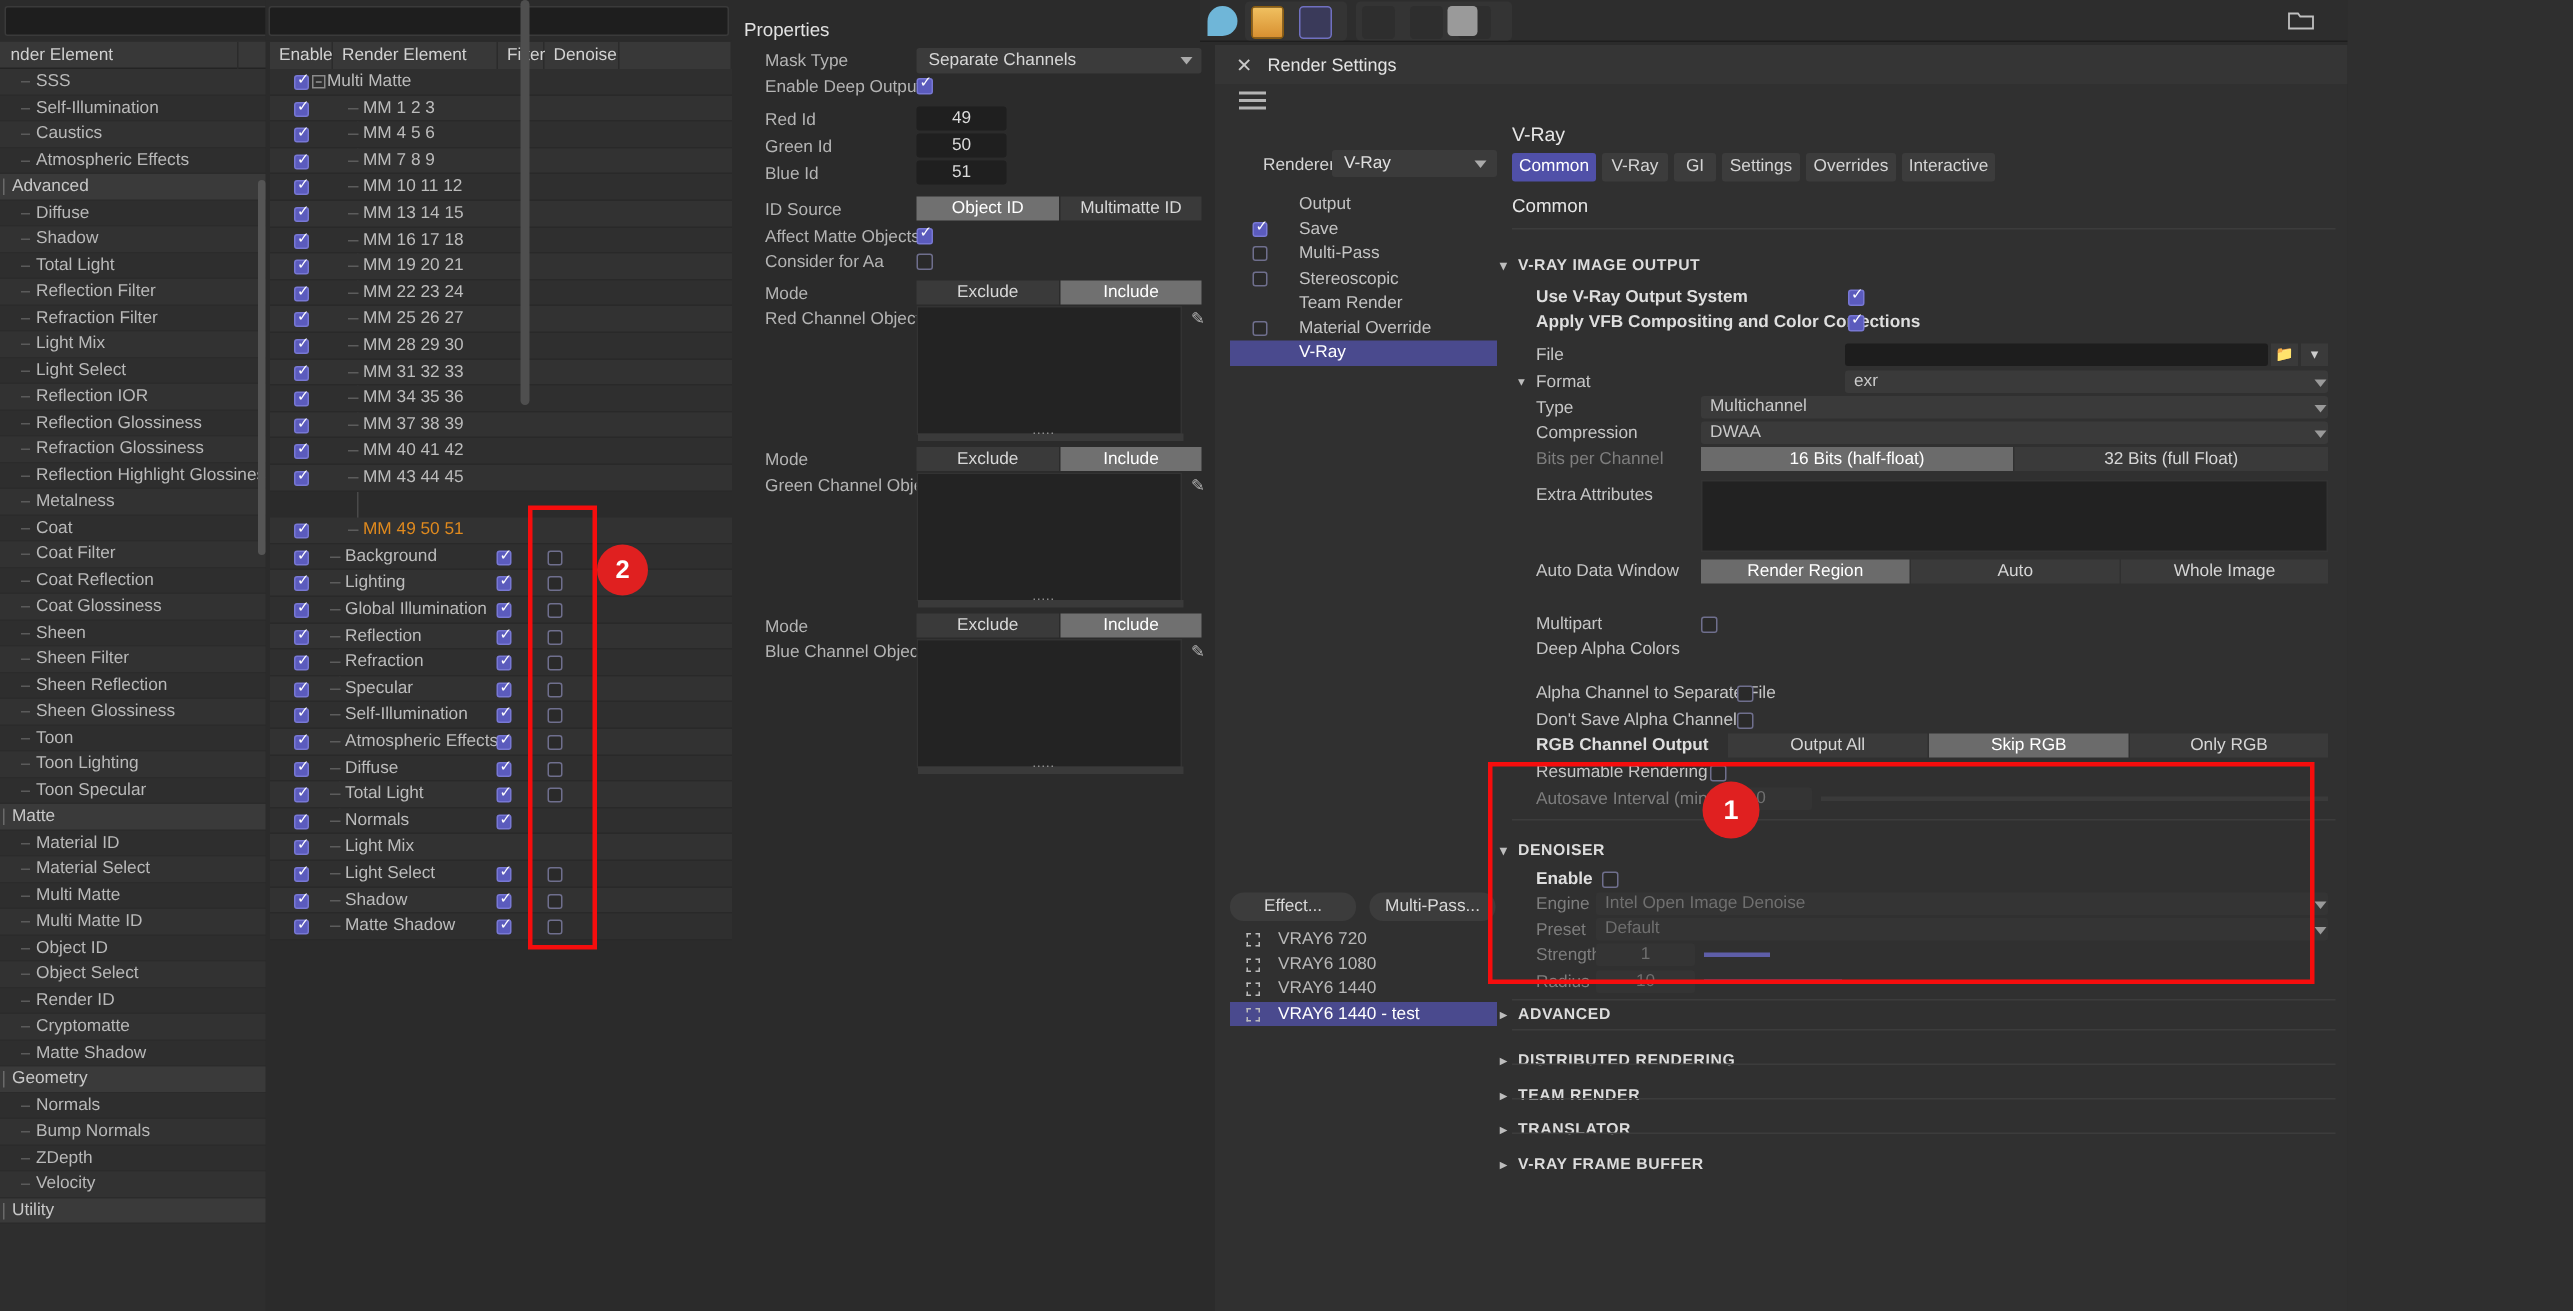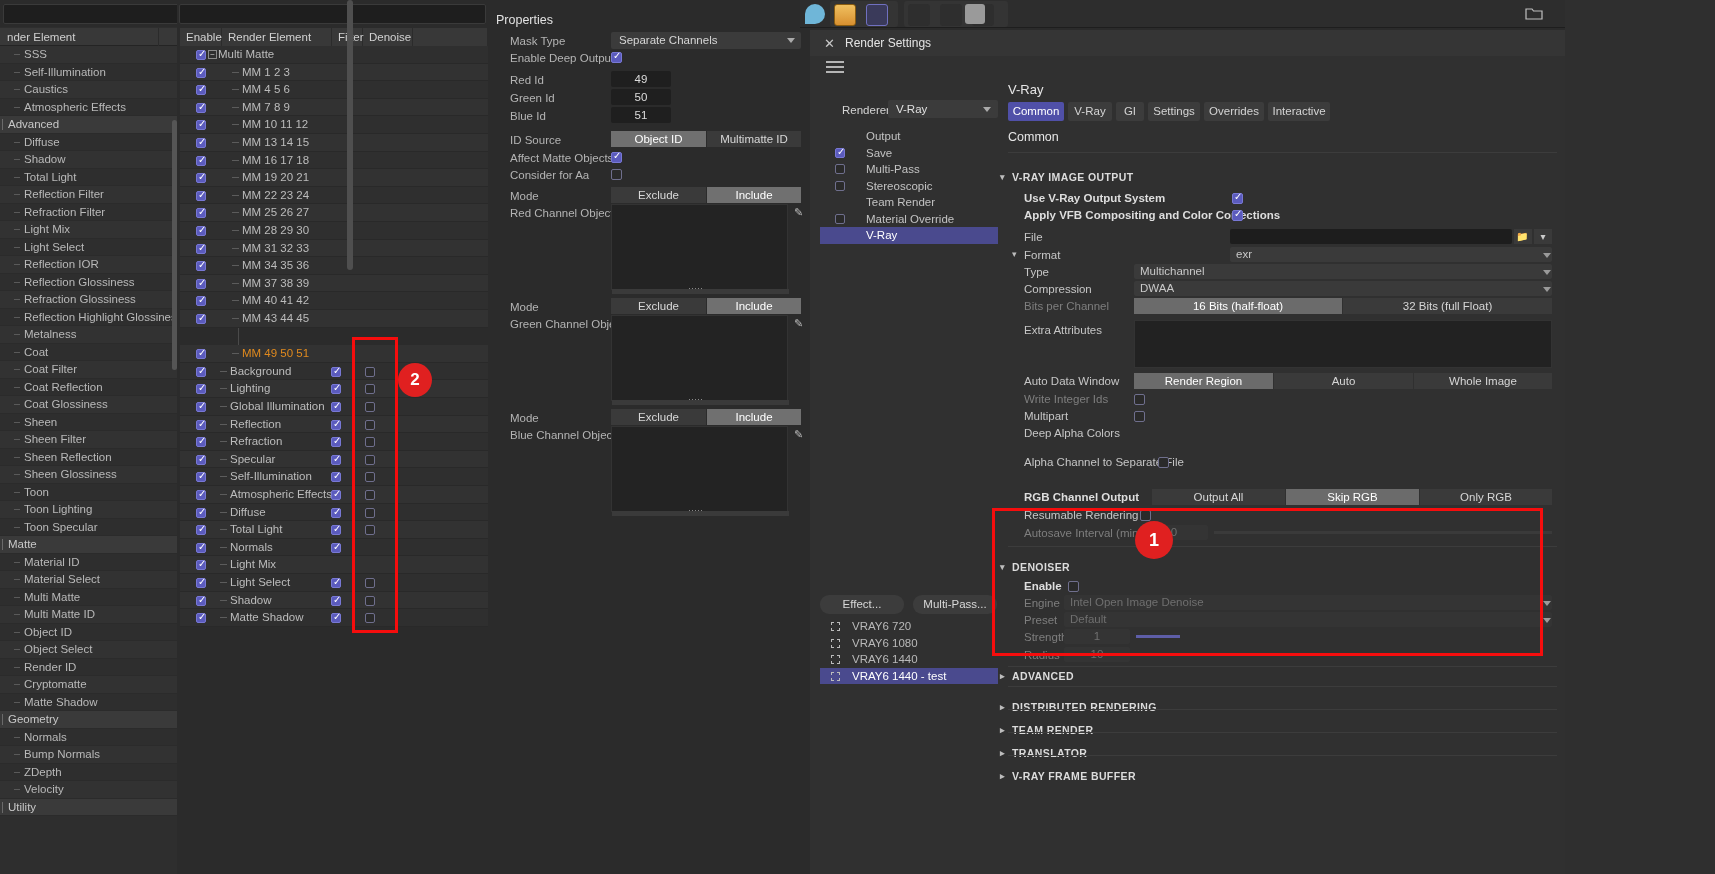--- a/index.html
+++ b/index.html
@@ -814,38 +814,38 @@
       <div class="ftextarea" style="left:134px; top:246px; width:418px; height:48px;"></div>
 
       <div class="frow" style="top:299px;">
         <div class="fl" style="left:24px;">Auto Data Window</div>
         <div class="fseg" style="left:134px; width:418px;">
           <div class="o sel" style="left:0; width:139px;">Render Region</div>
           <div class="o" style="left:140px; width:139px;">Auto</div>
           <div class="o" style="left:280px; width:138px;">Whole Image</div>
         </div>
       </div>
-      <div class="frow" style="top:317px;">
-        <div class="fl dim" style="left:24px;">Write Integer Ids</div>
-        <div class="fcb" style="left:134px;">
-            <span class="cb lg"></span>
-          </div>
-      </div>
       <div class="frow" style="top:334px;">
         <div class="fl" style="left:24px;">Multipart</div>
         <div class="fcb" style="left:134px;">
             <span class="cb lg"></span>
           </div>
       </div>
       <div class="frow" style="top:351px;">
         <div class="fl" style="left:24px;">Deep Alpha Colors</div>
       </div>
 
       <div class="frow" style="top:380px;">
         <div class="fl" style="left:24px;">Alpha Channel to Separate File</div>
+        <div class="fcb" style="left:158px;">
+            <span class="cb lg"></span>
+          </div>
+      </div>
+      <div class="frow" style="top:398px;">
+        <div class="fl" style="left:24px;">Don't Save Alpha Channel</div>
         <div class="fcb" style="left:158px;">
             <span class="cb lg"></span>
           </div>
       </div>
       <div class="frow" style="top:415px;">
         <div class="fl bold" style="left:24px;">RGB Channel Output</div>
         <div class="fseg" style="left:152px; width:400px;">
           <div class="o" style="left:0; width:133px;">Output All</div>
           <div class="o sel" style="left:134px; width:133px;">Skip RGB</div>
           <div class="o" style="left:268px; width:132px;">Only RGB</div>

